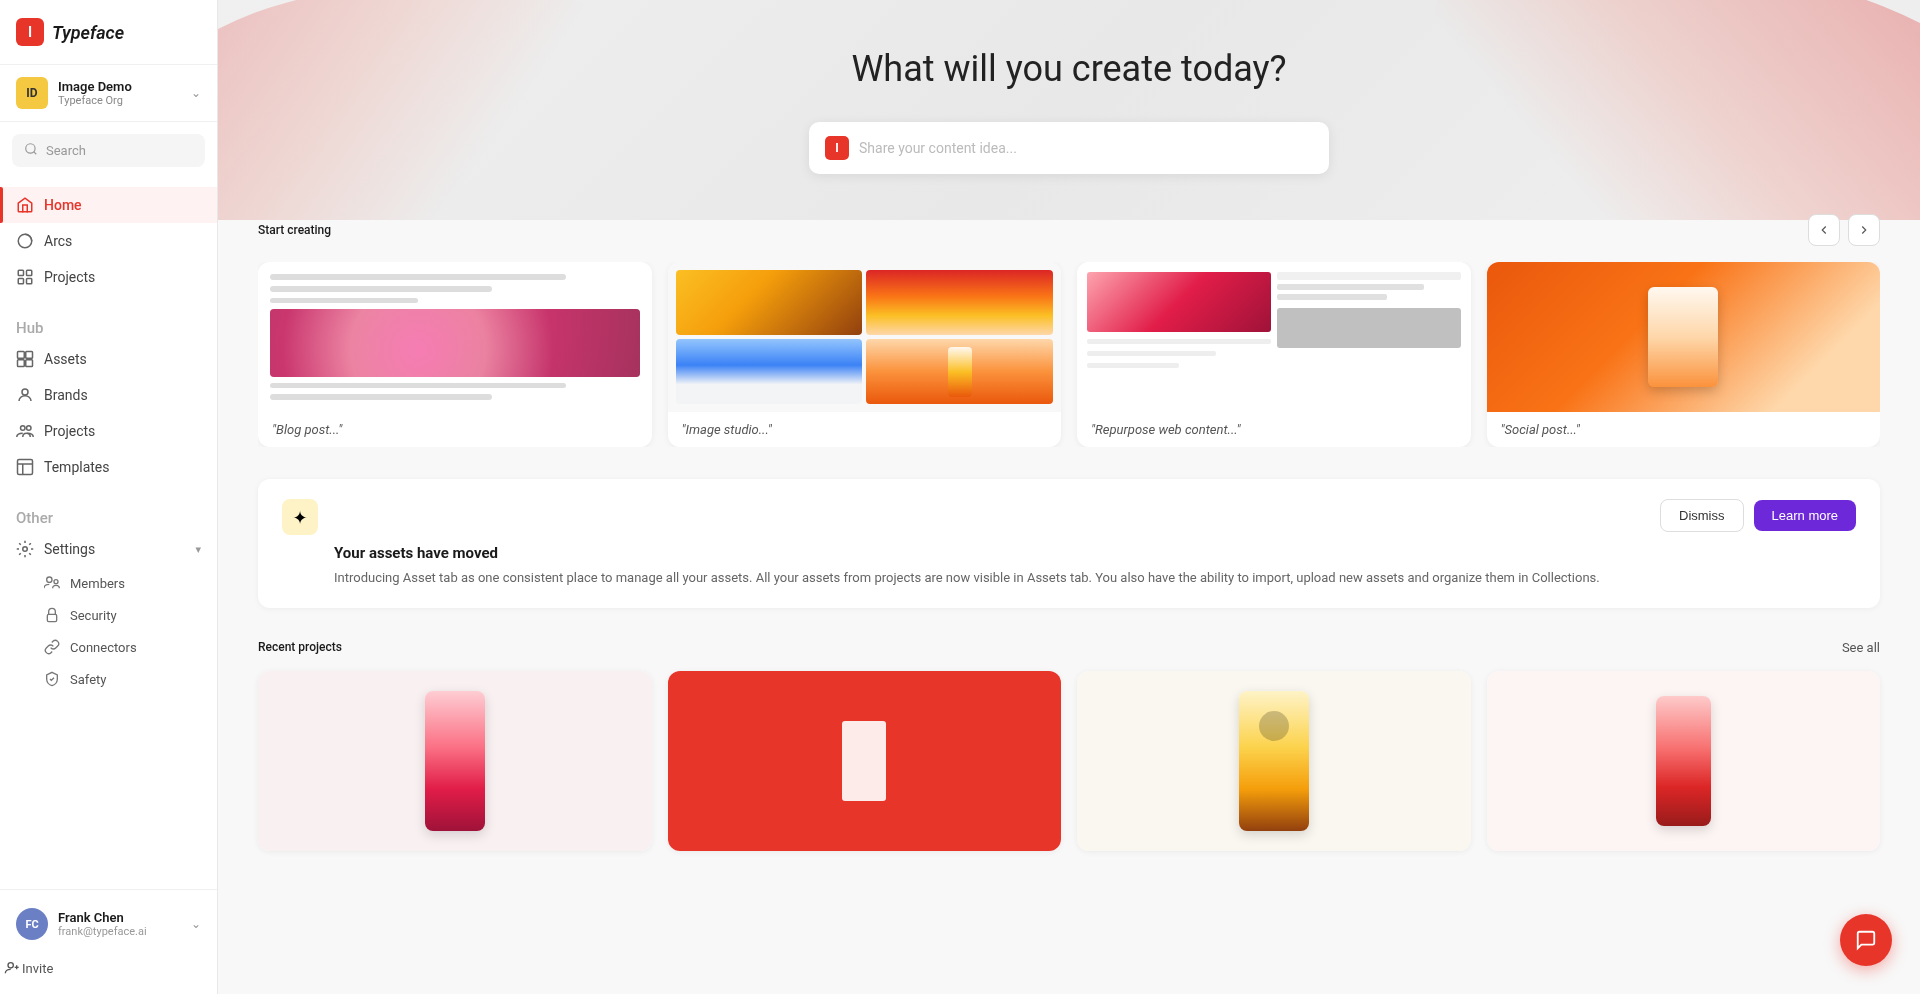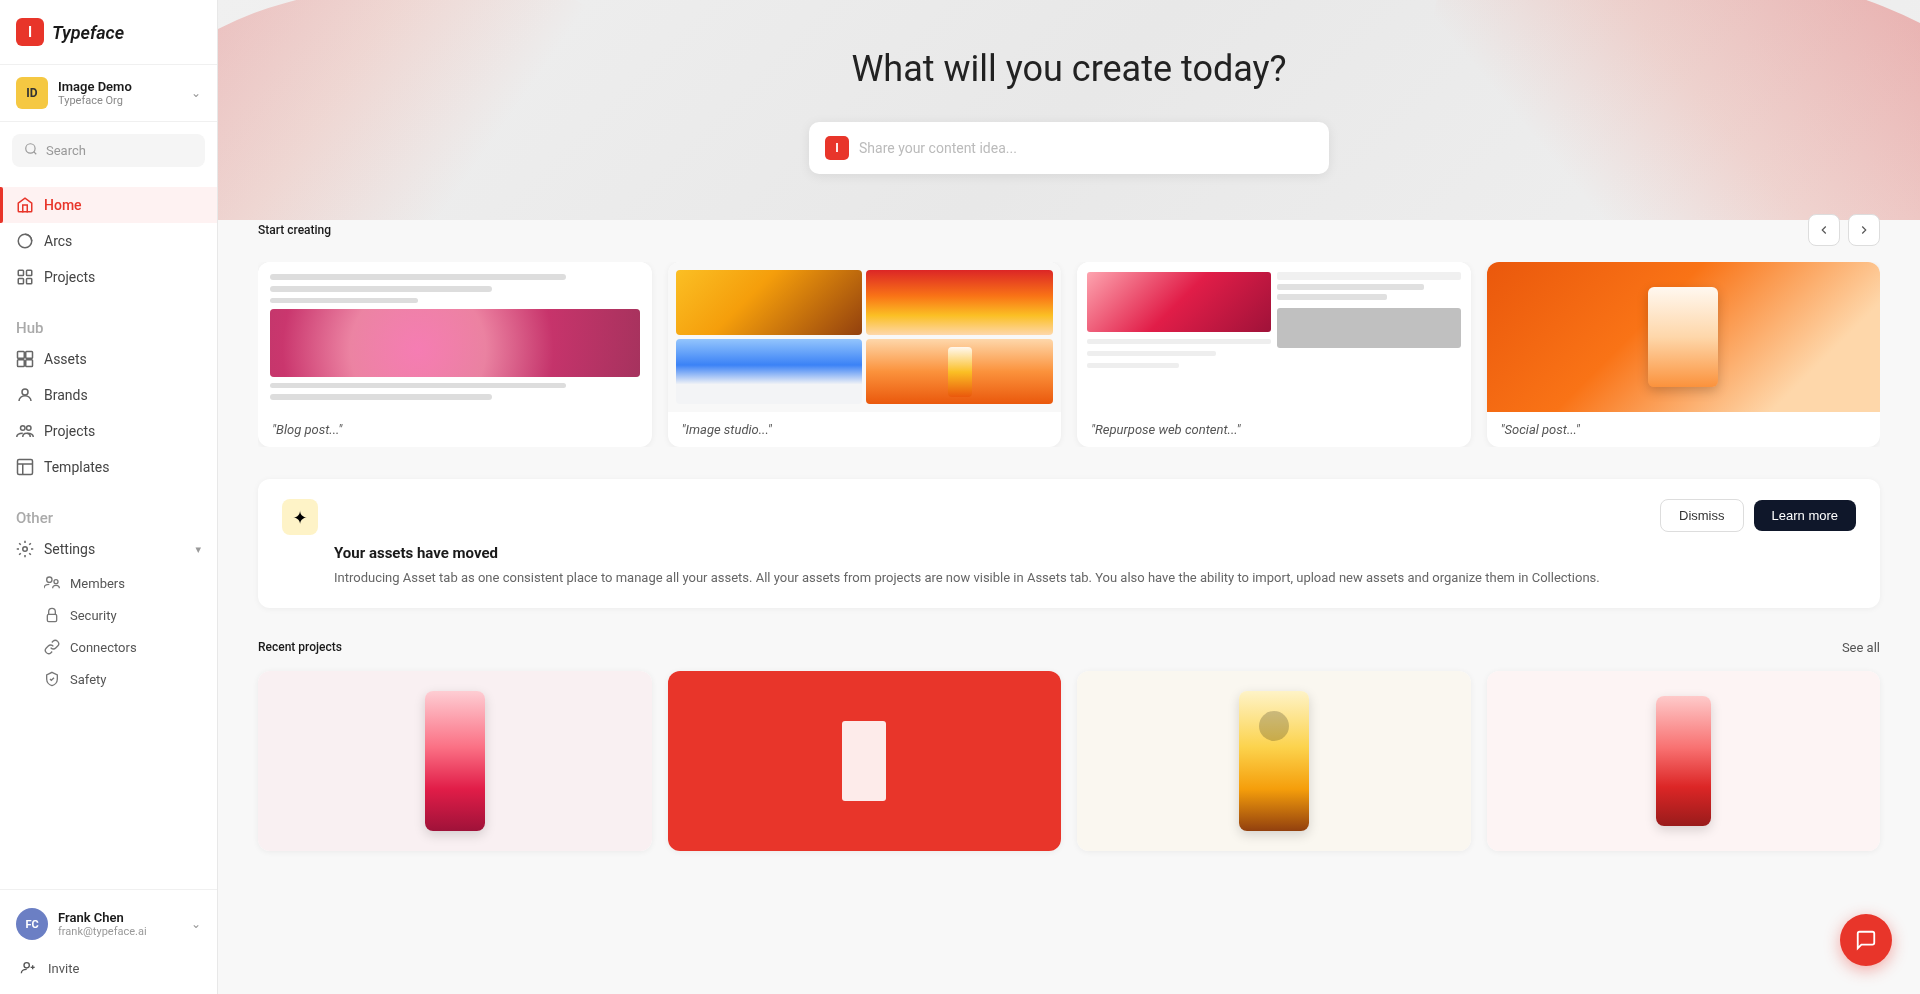--- a/index.html
+++ b/index.html
@@ -104,22 +104,22 @@
       background: #6b7fc4;
       border-radius: 50%;
       display: flex; align-items: center; justify-content: center;
       font-weight: 700; font-size: 11px; color: white;
     }
     .user-info { flex: 1; }
     .user-name { font-size: 13px; font-weight: 600; color: #1a1a1a; }
     .user-email { font-size: 11px; color: #999; }
 
     .invite-btn {
-      display: flex; align-items: center; gap: 12px;
-      padding: 10px 20px;
+      display: flex; align-items: center; gap: 2px;
+      padding: 10px 4px;
       cursor: pointer;
       font-size: 13px; color: #555;
     }
 
     
     .main {
       flex: 1;
       overflow-y: auto;
       position: relative;
       background: #f8f8f8;
@@ -333,21 +333,21 @@
       border-radius: 8px;
       background: white;
       font-size: 13px;
       cursor: pointer;
       color: #333;
     }
     .btn-learn-more {
       padding: 8px 18px;
       border: none;
       border-radius: 8px;
-      background: #0f172a;
+      background: #6d28d9;
       font-size: 13px;
       cursor: pointer;
       color: white;
       font-weight: 500;
     }
 
     
     .recent-header {
       display: flex; align-items: center; justify-content: space-between;
       margin-bottom: 16px;

